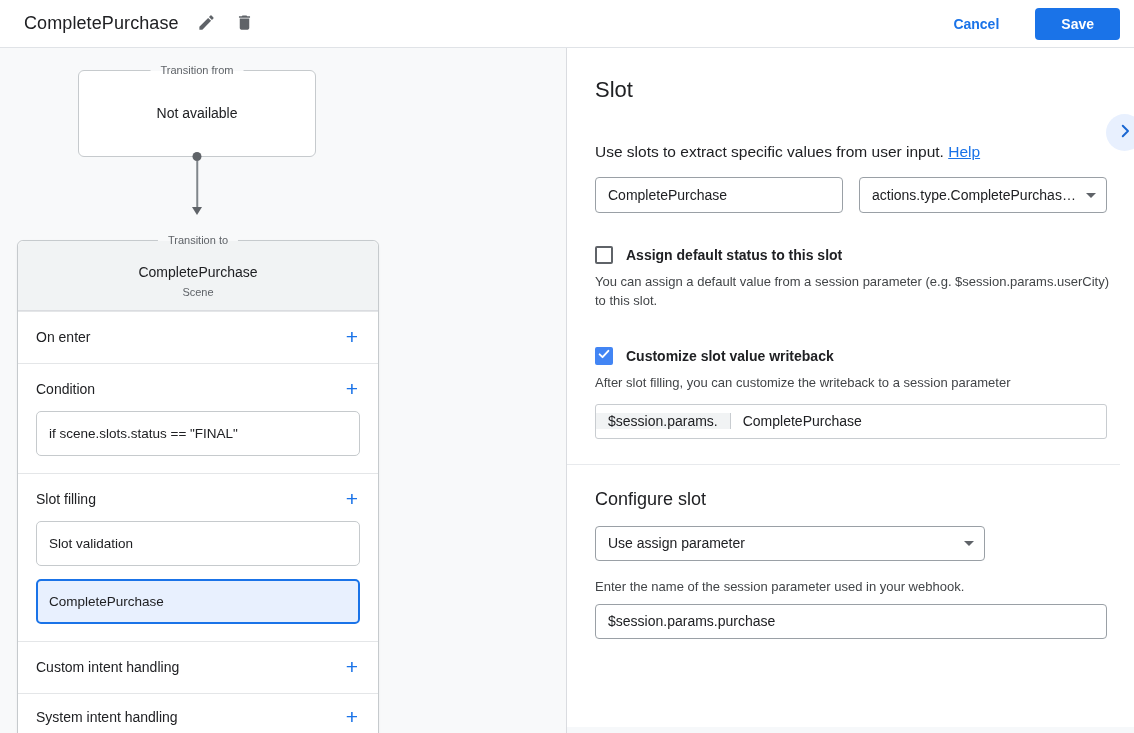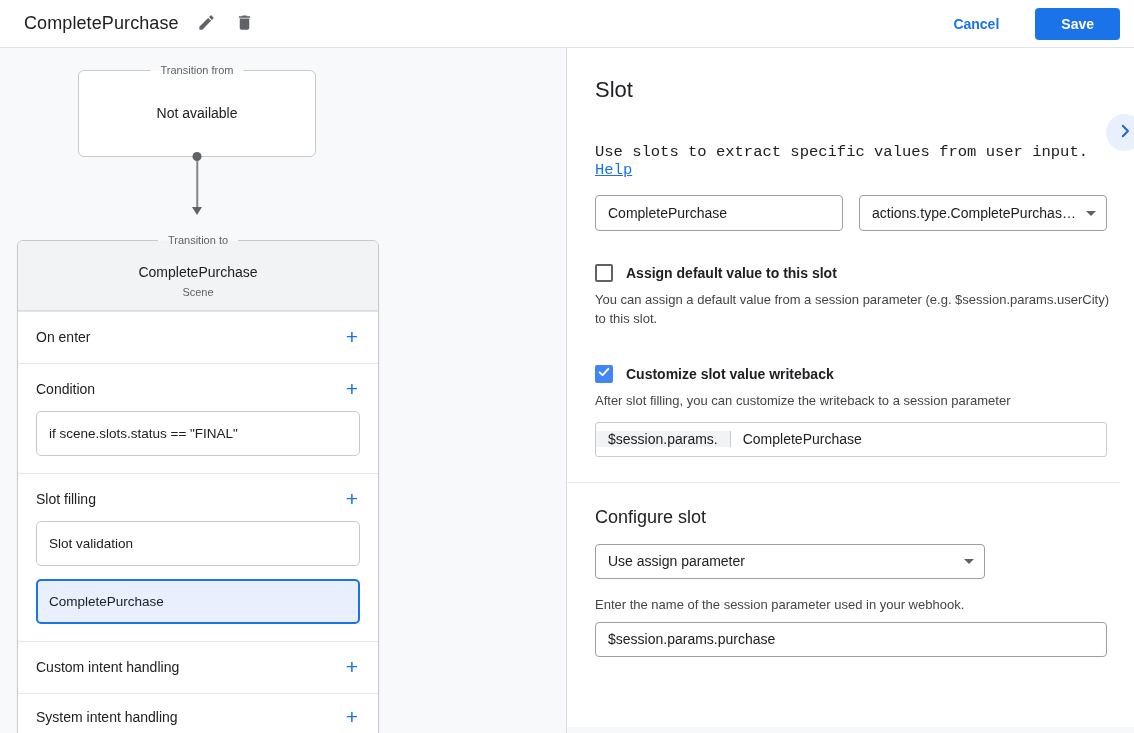--- a/index.html
+++ b/index.html
@@ -87,21 +87,21 @@
   }
   .item-box.selected { background: #e8f0fe; border: 2px solid #1a73e8; padding: 13px 11px; }
 
   
   .panel-title { font-size: 22px; font-weight: 400; color: #202124; padding-top: 29px; }
   .panel-chevron {
     position: absolute; top: 66px; right: -9px; width: 37px; height: 37px; border-radius: 50%;
     background: #e8f0fe; border: none; cursor: pointer;
     display: flex; align-items: center; justify-content: center;
   }
-  .intro { font-size: 15.5px; color: #202124; margin-top: 40px; font-family: Liberation Mono, monospace; }
+  .intro { font-size: 15.5px; color: #202124; margin-top: 40px; }
   .intro a { color: #1a73e8; text-decoration: underline; cursor: pointer; }
 
   .field-row { display: flex; gap: 16px; margin-top: 16px; }
   .text-field {
     width: 248px; height: 36px; border: 1px solid #9aa0a6; border-radius: 4px;
     font-size: 14px; color: #202124; padding: 0 12px; font-family: inherit; background: #fff;
   }
   .select-box {
     width: 248px; height: 36px; border: 1px solid #9aa0a6; border-radius: 4px; background: #fff;
     display: flex; align-items: center; padding: 0 10px 0 12px; cursor: pointer;
@@ -257,21 +257,21 @@
       <div class="field-row">
         <input class="text-field" type="text" value="CompletePurchase" style="">
         <div class="select-box">
           <span class="select-value">actions.type.CompletePurchase...</span>
           <span class="caret"></span>
         </div>
       </div>
 
       <div class="check-row">
         <span class="checkbox"></span>
-        <span class="check-label">Assign default value to this slot</span>
+        <span class="check-label">Assign default status to this slot</span>
       </div>
       <div class="check-desc">You can assign a default value from a session parameter (e.g. $session.params.userCity) to this slot.</div>
 
       <div class="check-row" style="margin-top:36px;">
         <span class="checkbox checked">
           <span>
             <svg width="14" height="14" viewBox="0 0 24 24" fill="none" stroke="#ffffff" stroke-width="3.2" stroke-linecap="round" stroke-linejoin="round">
                 <path d="M4.5 12.5l5 5 10-11"></path>
               </svg>
           </span>

